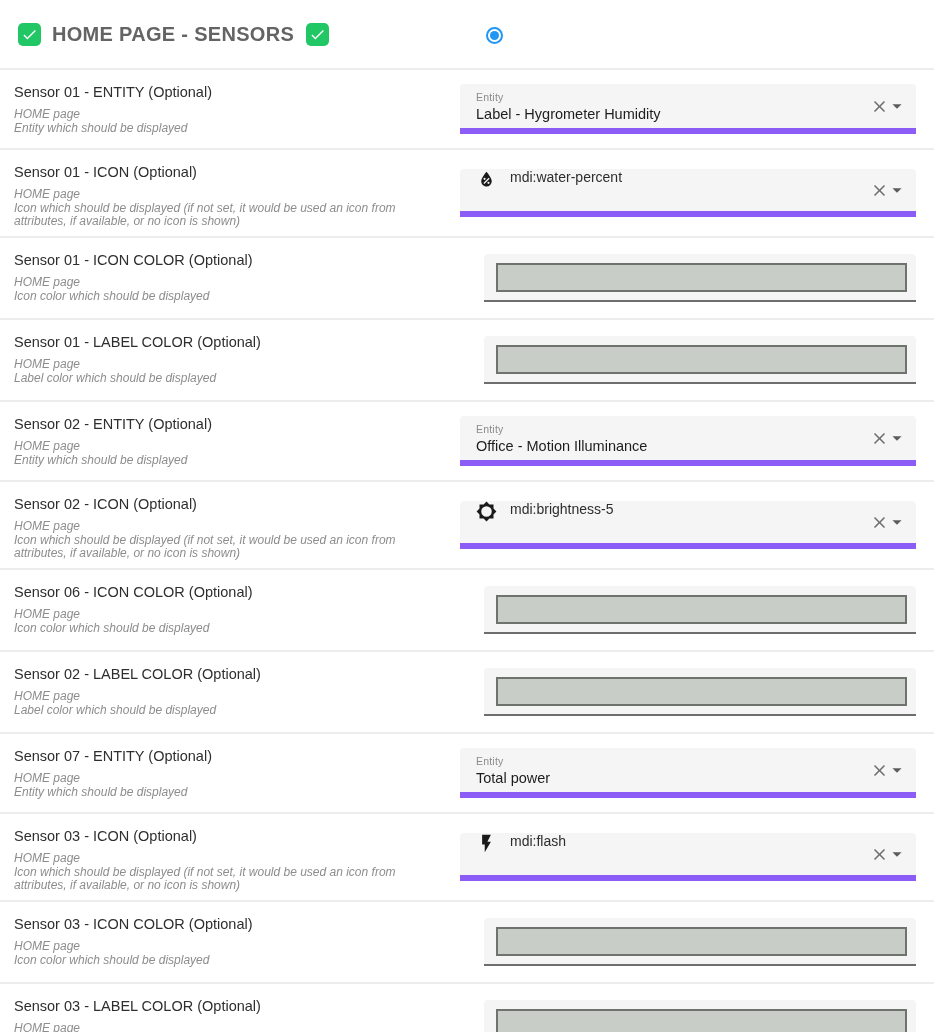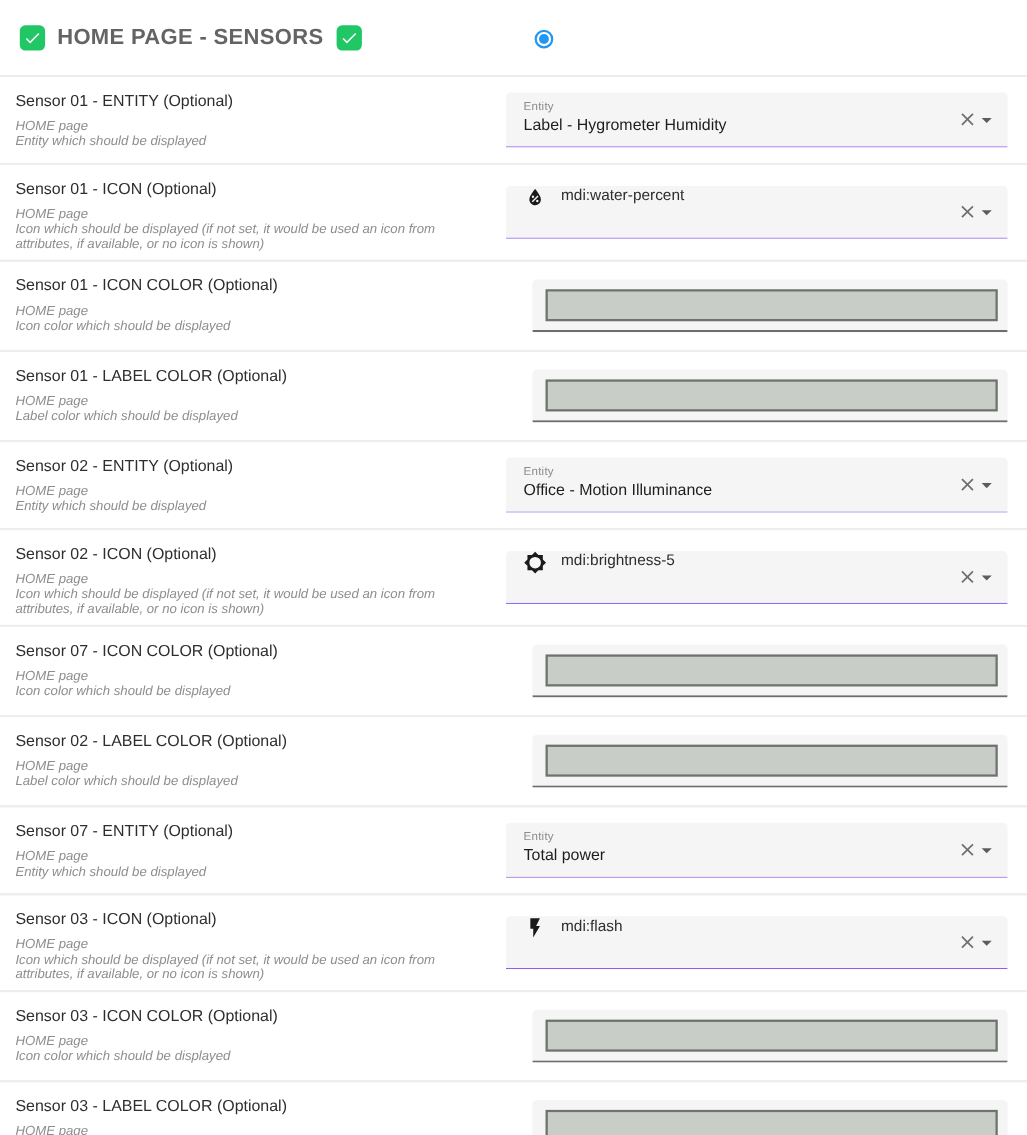--- a/index.html
+++ b/index.html
@@ -51,21 +51,21 @@
   }
 
   .row-right {
     flex:1; display:flex; align-items:center; padding-right:18px;
   }
 
   
   .field {
     position:relative; width:100%;
     background:#f5f5f5; border-radius:4px 4px 0 0;
-    border-bottom:1px solid #8b5cf6;
+    border-bottom:6px solid #8b5cf6;
   }
   .field-entity { height:50px; padding:7px 70px 0 16px; }
   .float-label { font-size:10.5px; color:#8b8b8b; letter-spacing:.2px; }
   .entity-value {
     font-size:14.5px; color:#1d1d1d; margin-top:3px; white-space:nowrap;
     overflow:hidden;
   }
 
   .field-iconrow {
     height:48px; display:flex; padding:0 70px 0 16px;
@@ -244,21 +244,21 @@
                 <path d="M7 10l5 5 5-5z" fill="#5c5c5c"></path>
               </svg>
         </div>
       </div>
 
     </div>
   </div>
 
   <div class="row row-color">
     <div class="row-left">
-      <div class="field-title">Sensor 07 - ICON COLOR (Optional)</div>
+      <div class="field-title">Sensor 06 - ICON COLOR (Optional)</div>
       <div class="field-group">HOME page</div>
       <div class="field-desc">Icon color which should be displayed</div>
     </div>
     <div class="row-right">
 
       <div class="field field-color">
         <div class="color-box"></div>
       </div>
 
     </div>

